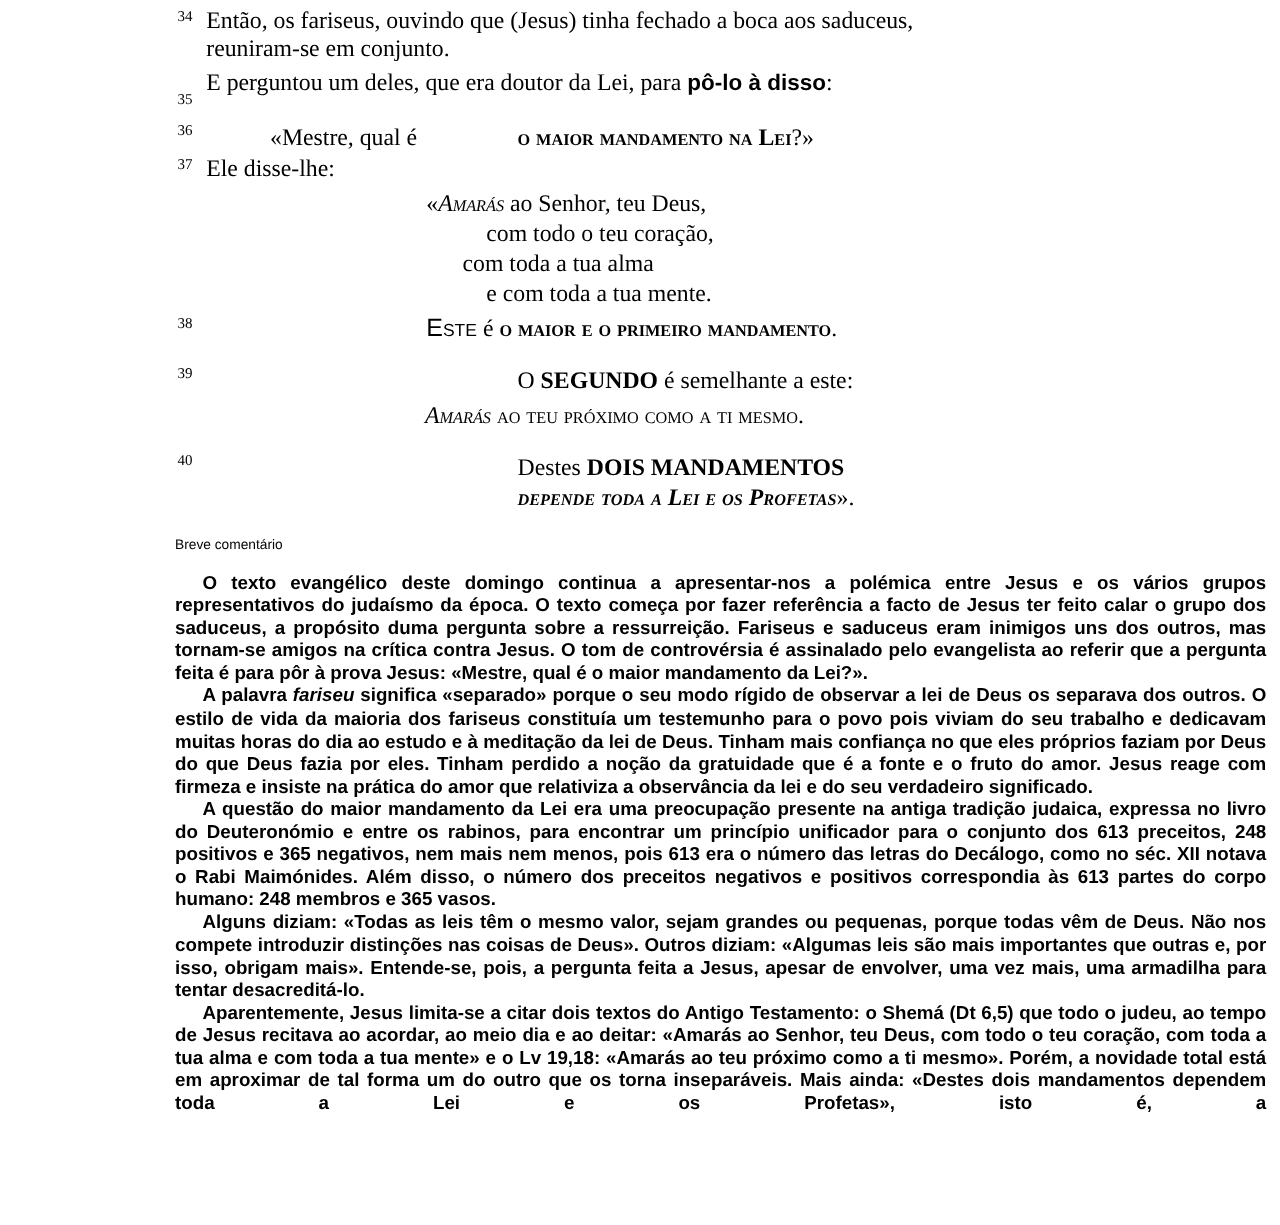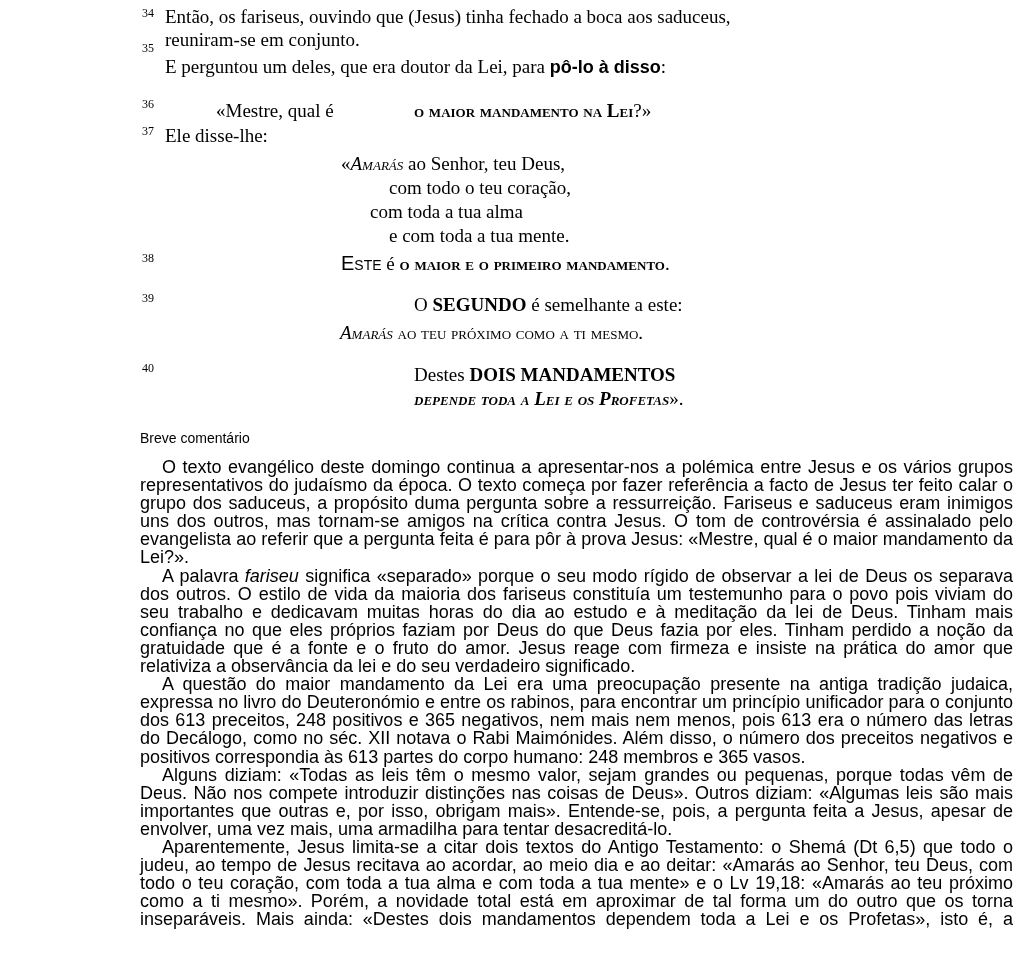--- a/index.html
+++ b/index.html
@@ -5,32 +5,32 @@
   html, body { margin: 0; padding: 0; background: #ffffff; }
   body { width: 1024px; height: 980px; overflow: hidden; position: relative; color: #000; }
   .sans { font-family: "Liberation Sans", "DejaVu Sans", sans-serif; }
   .abs { position: absolute; white-space: nowrap; }
   .vnum { position: absolute; left: 142px; font-family: "Liberation Serif", serif; font-size: 12px; }
   .vline { font-family: "Liberation Serif", serif; font-size: 19px; line-height: 23px; }
   .b { font-weight: bold; }
   .sc { font-variant: small-caps; margin-top: 16px; }
   .it { font-style: italic; }
   .boldsans { font-family: "Liberation Sans", sans-serif; font-weight: bold; }
-  .comment-title { position: absolute; left: 140px; top: 430px; font-family: "Liberation Sans", sans-serif; font-size: 14px; }
-  .comment { position: absolute; left: 140px; top: 458px; width: 873px; font-family: "Liberation Sans", sans-serif; font-size: 18px; line-height: 18.1px; text-align: justify; }
+  .comment-title { position: absolute; left: 140px; top: 430px; font-family: "Liberation Sans", sans-serif; font-size: 11px; }
+  .comment { position: absolute; left: 140px; top: 458px; width: 873px; font-family: "Liberation Sans", sans-serif; font-size: 15px; line-height: 18.1px; text-align: justify; font-weight: bold; }
   .comment p { margin: 0; text-indent: 22px; }
 </style>
 </head>
 <body>
 
 <span class="vnum" style="top:6px;">34</span>
 <div class="abs vline" style="left:165px; top:5px;">Então, os fariseus, ouvindo que (Jesus) tinha fechado a boca aos saduceus,</div>
 <div class="abs vline" style="left:165px; top:28px;">reuniram-se em conjunto.</div>
 
-<span class="vnum" style="top:41px;">35</span>
+<span class="vnum" style="top:72px;">35</span>
 <div class="abs vline" style="left:165px; top:55px;">
   <span>E perguntou um deles, que era doutor da Lei, para </span><span class="boldsans" style="font-size:18px;">pô-lo à disso</span><span>:</span>
 </div>
 
 <span class="vnum" style="top:97px;">36</span>
 <div class="abs vline" style="left:216px; top:99px;">«Mestre, qual é</div>
 <div class="abs vline" style="left:414px; top:99px;">
   <span class="b sc">o maior mandamento na Lei</span><span>?»</span>
 </div>
 

